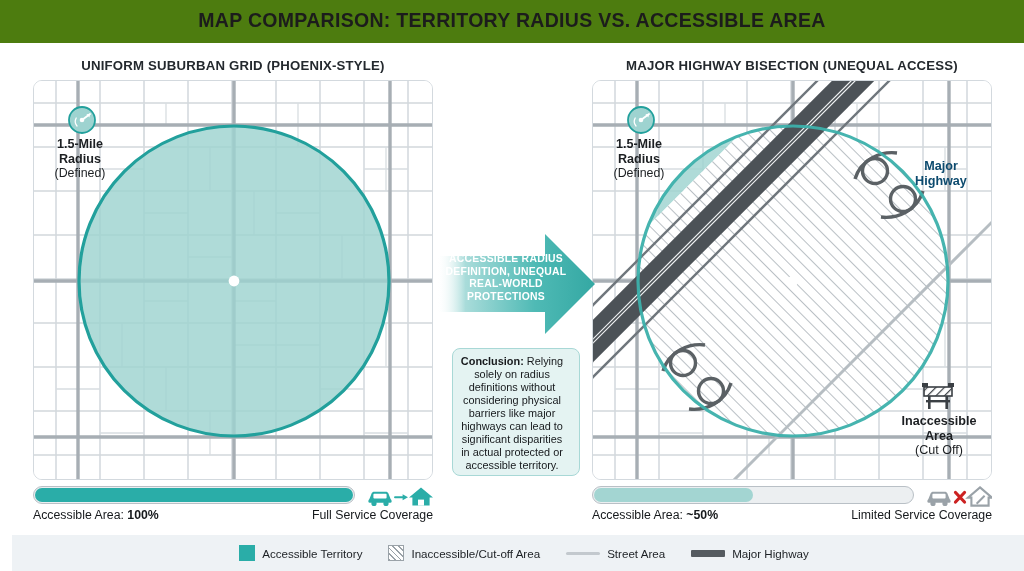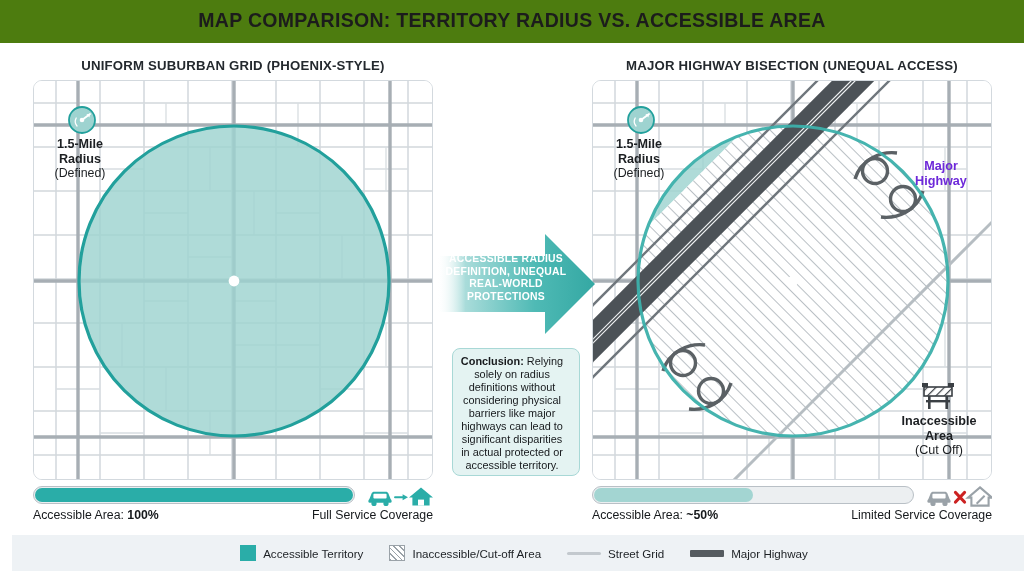--- a/index.html
+++ b/index.html
@@ -52,21 +52,21 @@
     position: absolute; left: -8px; top: 56px; width: 108px;
     text-align: center; line-height: 1.16;
     font-size: 12.6px; font-weight: bold; color: #1c1f22;
   }
   .radius-label .sub { font-weight: normal; font-size: 12.4px; }
 
   
   .hwy-label {
     position: absolute; right: 7px; top: 78px; width: 86px;
     text-align: center; line-height: 1.16;
-    font-size: 12.6px; font-weight: bold; color: #6d28d9;
+    font-size: 12.6px; font-weight: bold; color: #0c4a6e;
   }
   .barricade-icon { position: absolute; right: 31px; top: 300px; width: 44px; height: 30px; }
   .inacc-label {
     position: absolute; right: -2px; top: 333px; width: 108px;
     text-align: center; line-height: 1.16;
     font-size: 12.6px; font-weight: bold; color: #1c1f22;
   }
   .inacc-label .sub { font-weight: normal; }
 
   
@@ -416,21 +416,21 @@
       <div class="legend-item">
         <span class="sw-solid"></span>
         <span class="legend-text">Accessible Territory</span>
       </div>
       <div class="legend-item">
         <span class="sw-hatch"></span>
         <span class="legend-text">Inaccessible/Cut-off Area</span>
       </div>
       <div class="legend-item">
         <span class="sw-street"></span>
-        <span class="legend-text">Street Grid</span>
+        <span class="legend-text">Street Area</span>
       </div>
       <div class="legend-item">
         <span class="sw-hwy"></span>
         <span class="legend-text">Major Highway</span>
       </div>
     </div>
   </div>
 
 </div>
 

